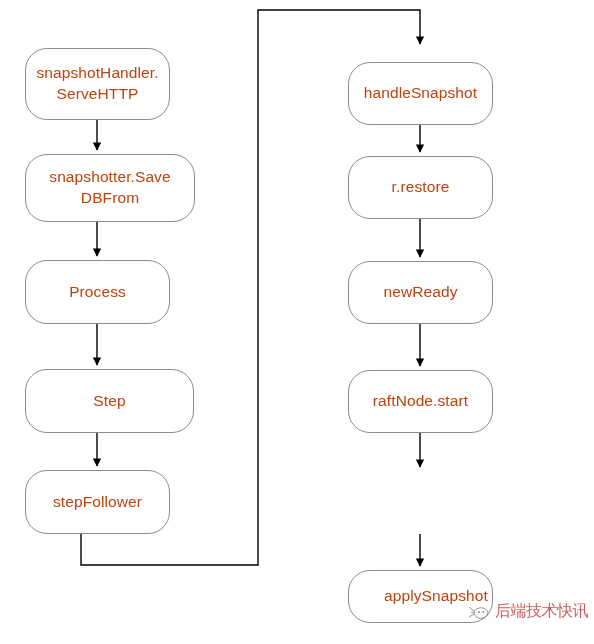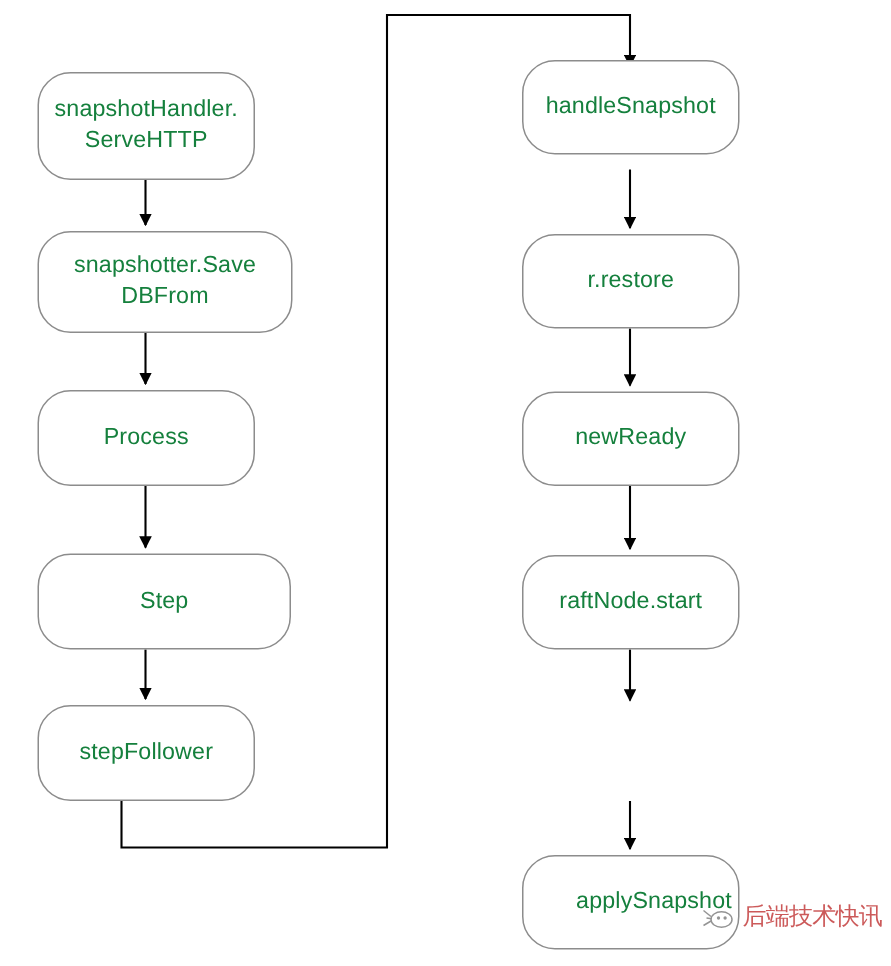--- a/index.html
+++ b/index.html
@@ -28,21 +28,21 @@
   .node {
     position: absolute;
     box-sizing: border-box;
     border: 1px solid #8c8c8c;
     border-radius: 22px;
     background: #ffffff;
     display: flex;
     align-items: center;
     justify-content: center;
     text-align: center;
-    color: #15803d;
+    color: #c2410c;
     font-size: 15.5px;
     line-height: 1.35;
     letter-spacing: 0.1px;
     white-space: pre-line;
   }
   .node.two-line {
     font-size: 15.5px;
   }
   #watermark {
     position: absolute;
@@ -94,30 +94,30 @@
 
   <div class="node two-line" style="left:25px; top:154px; width:170px; height:68px;">snapshotter.Save
 DBFrom</div>
 
   <div class="node" style="left:25px; top:260px; width:145px; height:64px;">Process</div>
 
   <div class="node" style="left:25px; top:369px; width:169px; height:64px;">Step</div>
 
   <div class="node" style="left:25px; top:470px; width:145px; height:64px;text-align:center;">stepFollower</div>
 
-  <div class="node" style="left:348px; top:40px; width:145px; height:63px;">handleSnapshot</div>
+  <div class="node" style="left:348px; top:62px; width:145px; height:63px;">handleSnapshot</div>
 
   <div class="node" style="left:348px; top:156px; width:145px; height:63px;">r.restore</div>
 
   <div class="node" style="left:348px; top:261px; width:145px; height:63px;">newReady</div>
 
   <div class="node" style="left:348px; top:370px; width:145px; height:63px;">raftNode.start</div>
 
 
-  <div class="node" style="left:348px; top:570px; width:145px; height:63px;padding-left:31px;">applySnapshot</div>
+  <div class="node" style="left:348px; top:570px; width:145px; height:53px;padding-left:31px;">applySnapshot</div>
 
   <div id="watermark" style="left:468px; top:601px;">
     <svg class="wm-logo" viewBox="0 0 24 18" xmlns="http://www.w3.org/2000/svg">
       <ellipse cx="13" cy="10" rx="7" ry="5.2" fill="none" stroke="#6b6b6b" stroke-width="1"></ellipse>
       <circle cx="11" cy="9" r="1.1" fill="#6b6b6b"></circle>
       <circle cx="15.4" cy="9" r="1.1" fill="#6b6b6b"></circle>
       <path d="M 1 4 L 6 8" stroke="#6b6b6b" stroke-width="1" fill="none"></path>
       <path d="M 1 14 L 6 11" stroke="#6b6b6b" stroke-width="1" fill="none"></path>
       <path d="M 3 9 L 6.5 9.5" stroke="#6b6b6b" stroke-width="1" fill="none"></path>
     </svg>

